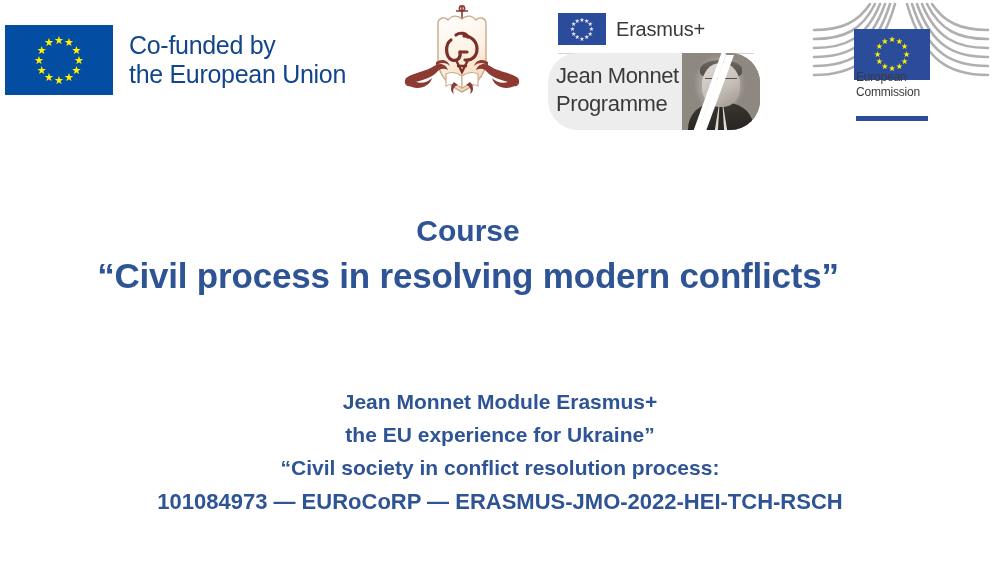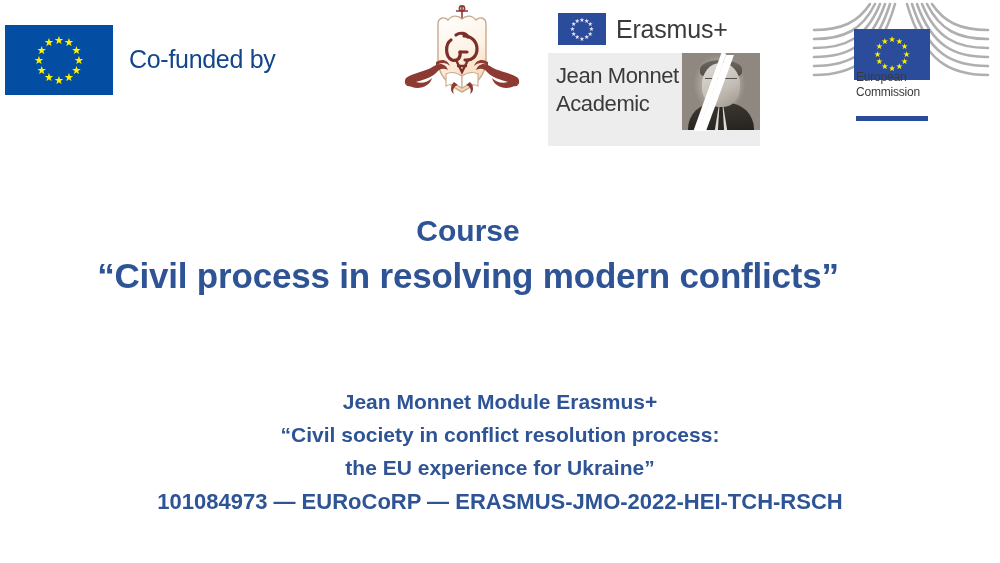--- a/index.html
+++ b/index.html
@@ -95,37 +95,38 @@
     color: #E8E8F5;
     font-size: 6px;
     line-height: 6px;
     width: 6px;
     height: 6px;
     text-align: center;
   }
   .jm-eplus {
     margin-left: 10px;
     color: #3A3A3A;
-    font-size: 25px;
+    font-size: 20px;
     line-height: 1;
     letter-spacing: -0.2px;
   }
   .jm-divider {
     position: absolute;
     left: 10px;
     right: 6px;
     top: 48px;
     height: 1px;
     background: #d2d2d2;
   }
   .jm-bottom {
     position: relative;
-    height: 93px;
+    height: 77px;
     background: #EDEDED;
     overflow: hidden;
+    border-radius: 30px;
   }
   .jm-name {
     position: absolute;
     left: 8px;
     top: 9px;
     color: #3A3A3A;
     font-size: 22px;
     line-height: 1.27;
     letter-spacing: -0.4px;
   }
@@ -285,20 +286,21 @@
         <span class="star" style="font-size: 11px; line-height: 11px; width: 11px; height: 11px; left: 58.5px; top: 46.8205px;">★</span>
         <span class="star" style="font-size: 11px; line-height: 11px; width: 11px; height: 11px; left: 48.5px; top: 49.5px;">★</span>
         <span class="star" style="font-size: 11px; line-height: 11px; width: 11px; height: 11px; left: 38.5px; top: 46.8205px;">★</span>
         <span class="star" style="font-size: 11px; line-height: 11px; width: 11px; height: 11px; left: 31.1795px; top: 39.5px;">★</span>
         <span class="star" style="font-size: 11px; line-height: 11px; width: 11px; height: 11px; left: 28.5px; top: 29.5px;">★</span>
         <span class="star" style="font-size: 11px; line-height: 11px; width: 11px; height: 11px; left: 31.1795px; top: 19.5px;">★</span>
         <span class="star" style="font-size: 11px; line-height: 11px; width: 11px; height: 11px; left: 38.5px; top: 12.1795px;">★</span>
       </div>
     <div class="cofunded-text">
       <div>Co-funded by</div>
+      <div>the European Union</div>
     </div>
   </div>
 
   <div class="crest">
     <svg width="140" height="108" viewBox="0 0 140 108">
       <defs>
         <linearGradient id="shieldFill" x1="0" y1="0" x2="0.3" y2="1">
           <stop offset="0%" stop-color="#FFFFFF"></stop>
           <stop offset="55%" stop-color="#FDF3E6"></stop>
           <stop offset="100%" stop-color="#F6D9B8"></stop>
@@ -367,21 +369,21 @@
           <span class="star" style="font-size: 6px; line-height: 6px; width: 6px; height: 6px; left: 11.5px; top: 13px;">★</span>
           <span class="star" style="font-size: 6px; line-height: 6px; width: 6px; height: 6px; left: 12.7728px; top: 8.25px;">★</span>
           <span class="star" style="font-size: 6px; line-height: 6px; width: 6px; height: 6px; left: 16.25px; top: 4.77276px;">★</span>
         </div>
       <div class="jm-eplus">Erasmus+</div>
     </div>
     <div class="jm-divider"></div>
     <div class="jm-bottom">
       <div class="jm-name">
         <div>Jean Monnet</div>
-        <div>Academic</div>
+        <div>Programme</div>
       </div>
       <div class="jm-photo">
         <div class="body"></div>
         <div class="shirt"></div>
         <div class="tie"></div>
         <div class="hair"></div>
         <div class="head"></div>
         <div class="glasses"></div>
       </div>
     </div>
@@ -432,16 +434,16 @@
   </div>
 </div>
 
 <div class="title-block">
   <div class="t-course">Course</div>
   <div class="t-main">“Civil process in resolving modern conflicts”</div>
 </div>
 
 <div class="sub-block">
   <div>Jean Monnet Module Erasmus+</div>
+  <div>the EU experience for Ukraine”</div>
   <div>“Civil society in conflict resolution process:</div>
-  <div>the EU experience for Ukraine”</div>
   <div class="code">101084973 — EURoCoRP — ERASMUS-JMO-2022-HEI-TCH-RSCH</div>
 </div>
 
 </body></html>

